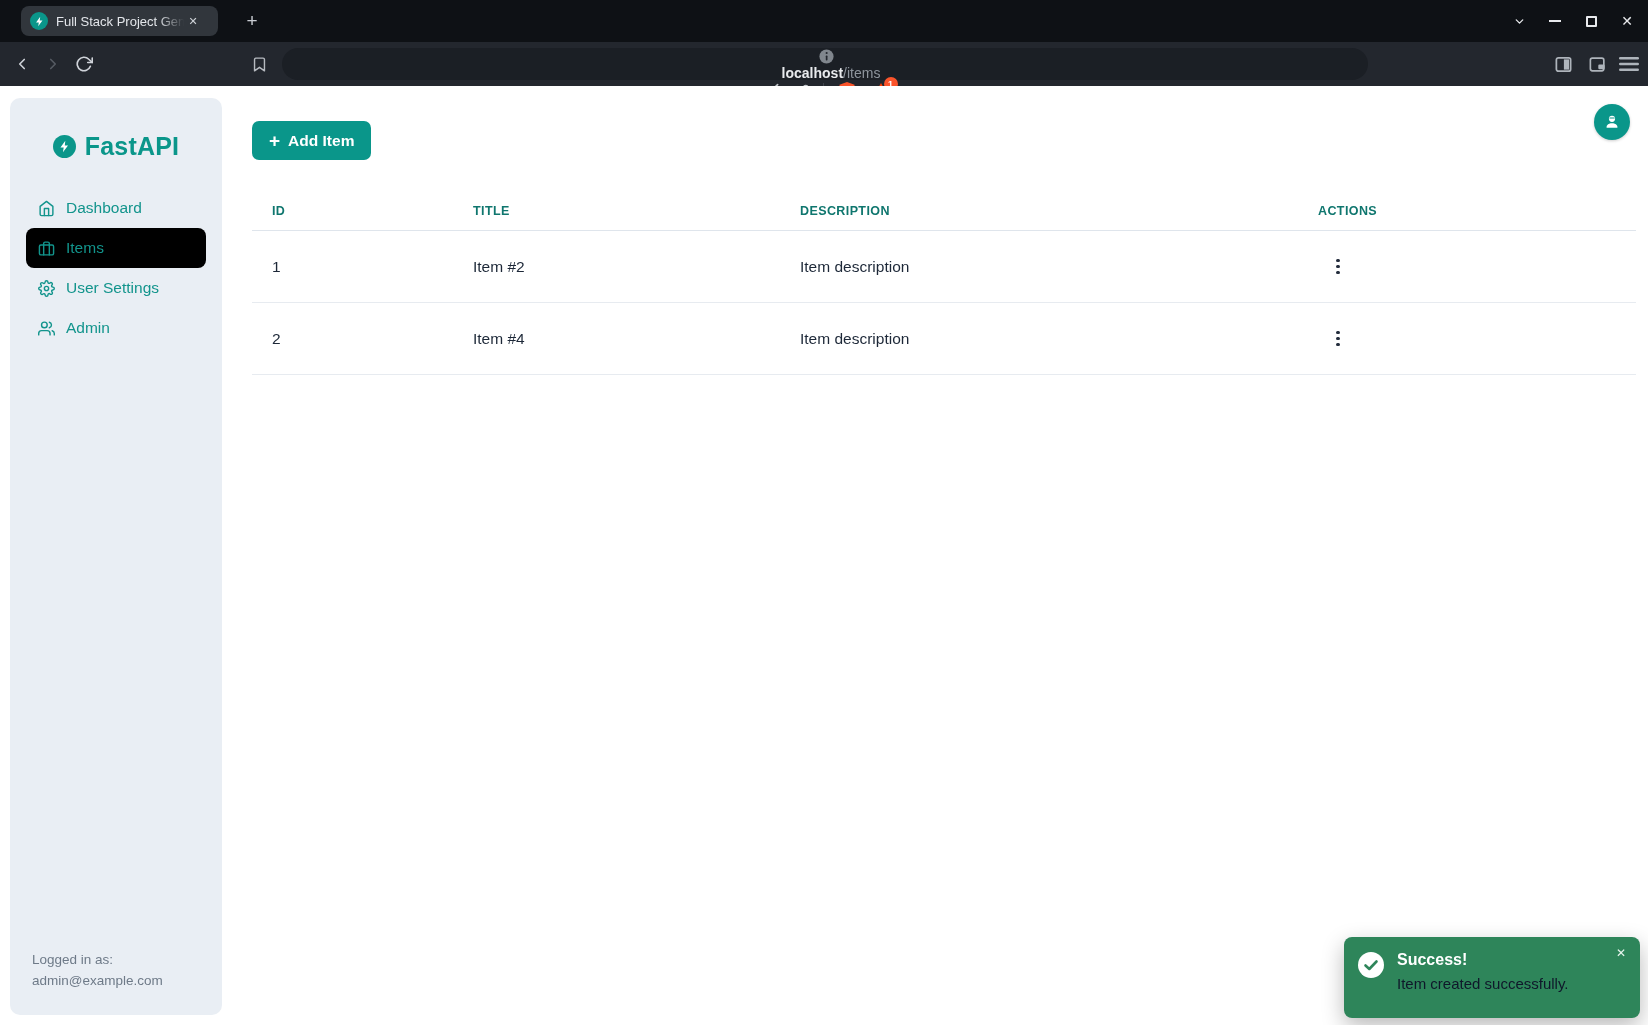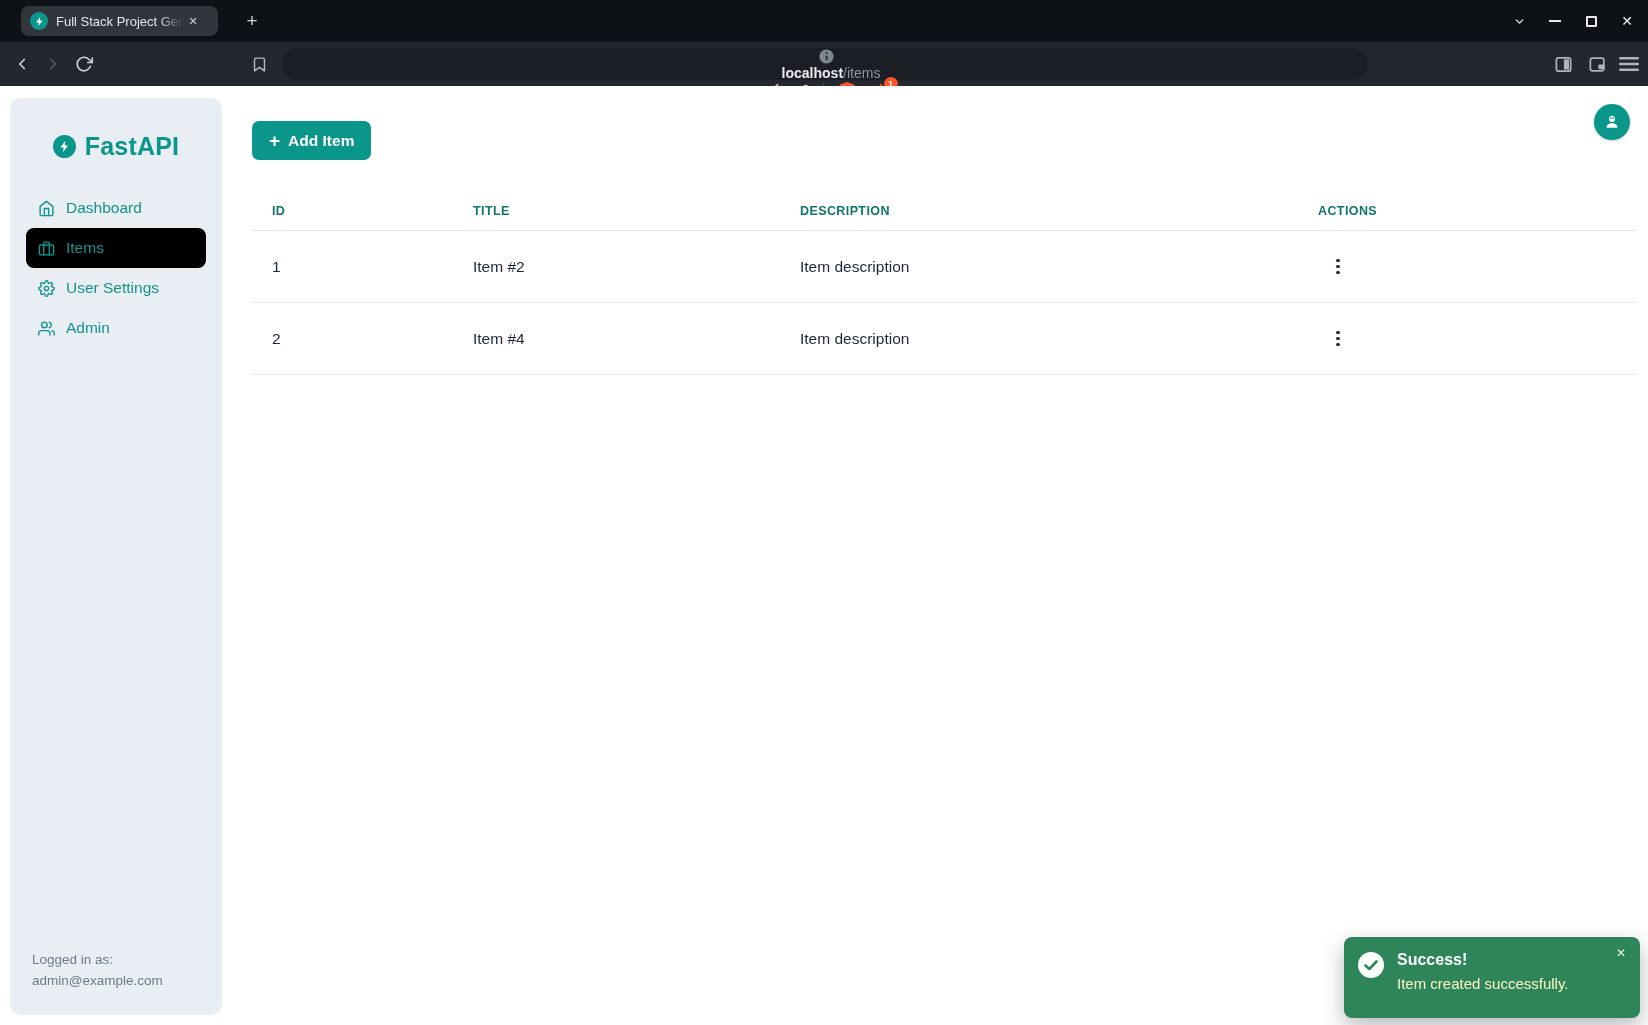--- a/index.html
+++ b/index.html
@@ -79,21 +79,21 @@
 
   .avatar-btn { position:absolute; top:18px; right:18px; width:36px; height:36px;
     border-radius:50%; background:#0a968a; display:flex; align-items:center;
     justify-content:center; cursor:pointer; box-shadow:0 1px 3px rgba(0,0,0,.2); }
 
   .toast { position:absolute; right:8px; bottom:7px; width:296px; min-height:71px;
     background:#2e855a; border-radius:8px; color:#fff; padding:13px 30px 24px 14px;
     box-shadow:0 8px 22px rgba(0,0,0,.28); display:flex; gap:13px; }
   .toast-icon { flex:0 0 auto; margin-top:2px; }
   .toast-title { font-size:16px; font-weight:700; line-height:20px; }
-  .toast-msg { font-size:15px; line-height:20px; margin-top:4px; color:#fef9c3; }
+  .toast-msg { font-size:15px; line-height:20px; margin-top:4px; color:#0f172a; }
   .toast-close { position:absolute; top:7px; right:10px; width:18px; height:18px;
     display:flex; align-items:center; justify-content:center; font-size:12px;
     color:#eaf6ef; cursor:pointer; }
 
   svg { display:block; }
 </style>
 </head>
 <body>
 
 <div class="tabbar">

